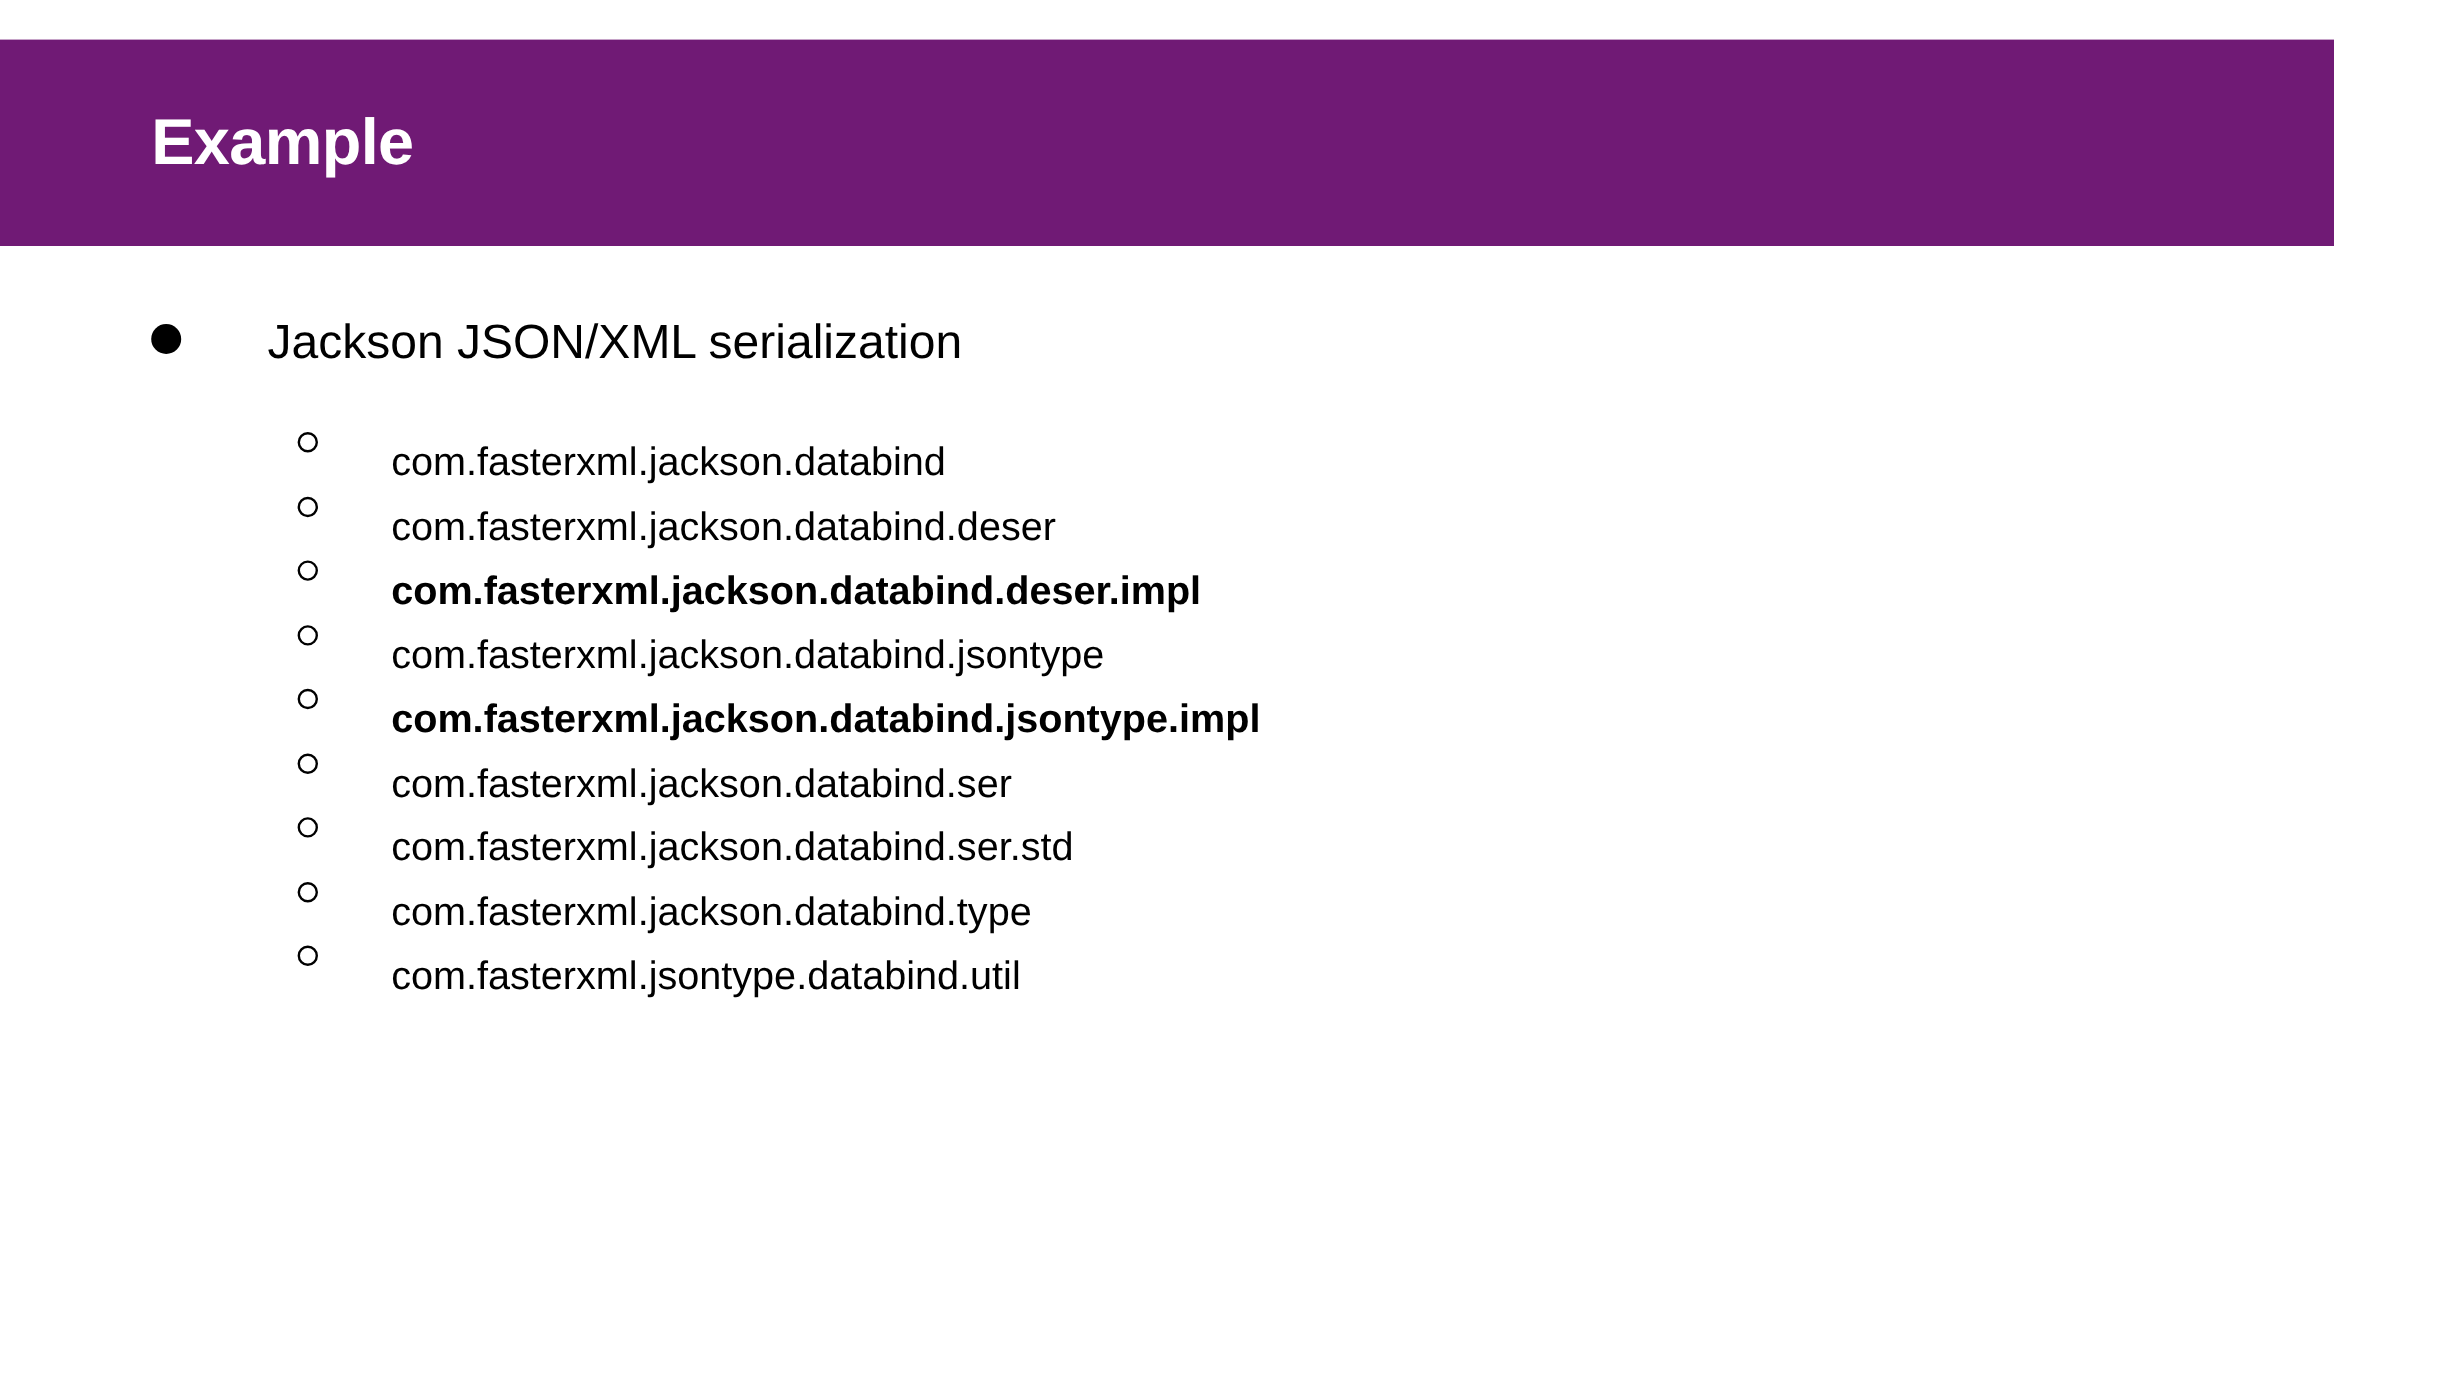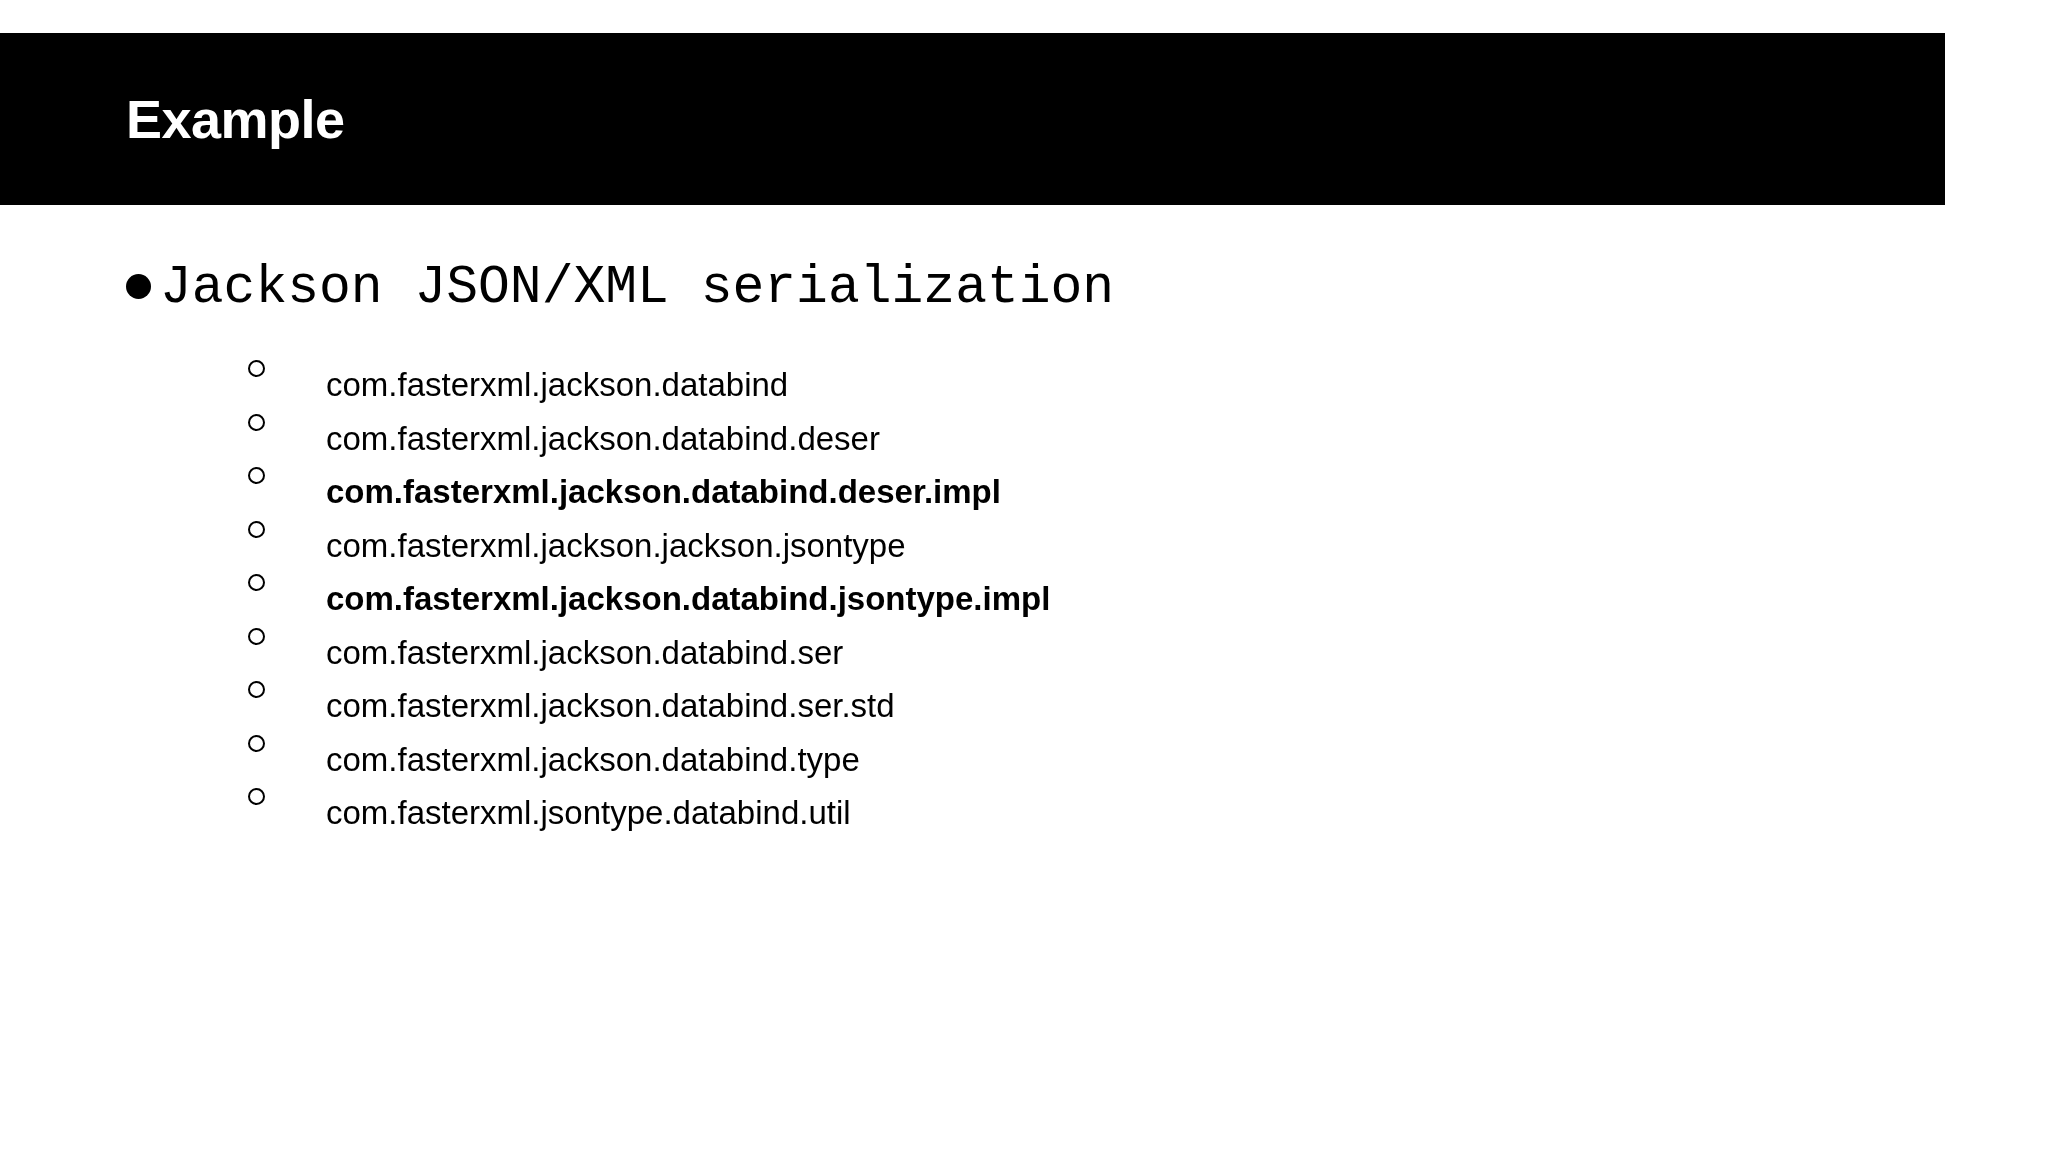--- a/index.html
+++ b/index.html
@@ -24,21 +24,21 @@
     box-sizing: border-box;
   }
 
   
   .title-bar {
     position: absolute;
     left: 0px;
     top: 33px;
     width: 1945px;
     height: 172px;
-    background: #000000;
+    background: #701a75;
     display: flex;
     align-items: center;
     box-sizing: border-box;
   }
   .title-text {
     margin-left: 126px;
     color: #ffffff;
     font-weight: bold;
     font-size: 54px;
     line-height: 1.05;
@@ -77,25 +77,26 @@
     display: inline-block;
     width: 25px;
     height: 25px;
     border-radius: 50%;
     background: #000000;
     vertical-align: middle;
     position: relative;
     top: -4px;
   }
   .bullet-l1 .label {
-    font-size: 53px;
+    margin-left: 63px;
+    font-size: 40px;
     line-height: 1;
     color: #000000;
     font-weight: normal;
-    font-family: Liberation Mono, monospace;
+    font-family: Liberation Sans, sans-serif;
   }
 
   .sublist {
     position: absolute;
     left: 248px;
     top: 163px;
     margin: 0;
     padding: 0;
     list-style: none;
   }
@@ -165,21 +166,21 @@
       <li class="bullet-l2">
         <span class="marker">
             <span class="ring"></span>
           </span>
         <span class="label bold">com.fasterxml.jackson.databind.deser.impl</span>
       </li>
       <li class="bullet-l2">
         <span class="marker">
             <span class="ring"></span>
           </span>
-        <span class="label">com.fasterxml.jackson.jackson.jsontype</span>
+        <span class="label">com.fasterxml.jackson.databind.jsontype</span>
       </li>
       <li class="bullet-l2">
         <span class="marker">
             <span class="ring"></span>
           </span>
         <span class="label bold">com.fasterxml.jackson.databind.jsontype.impl</span>
       </li>
       <li class="bullet-l2">
         <span class="marker">
             <span class="ring"></span>

